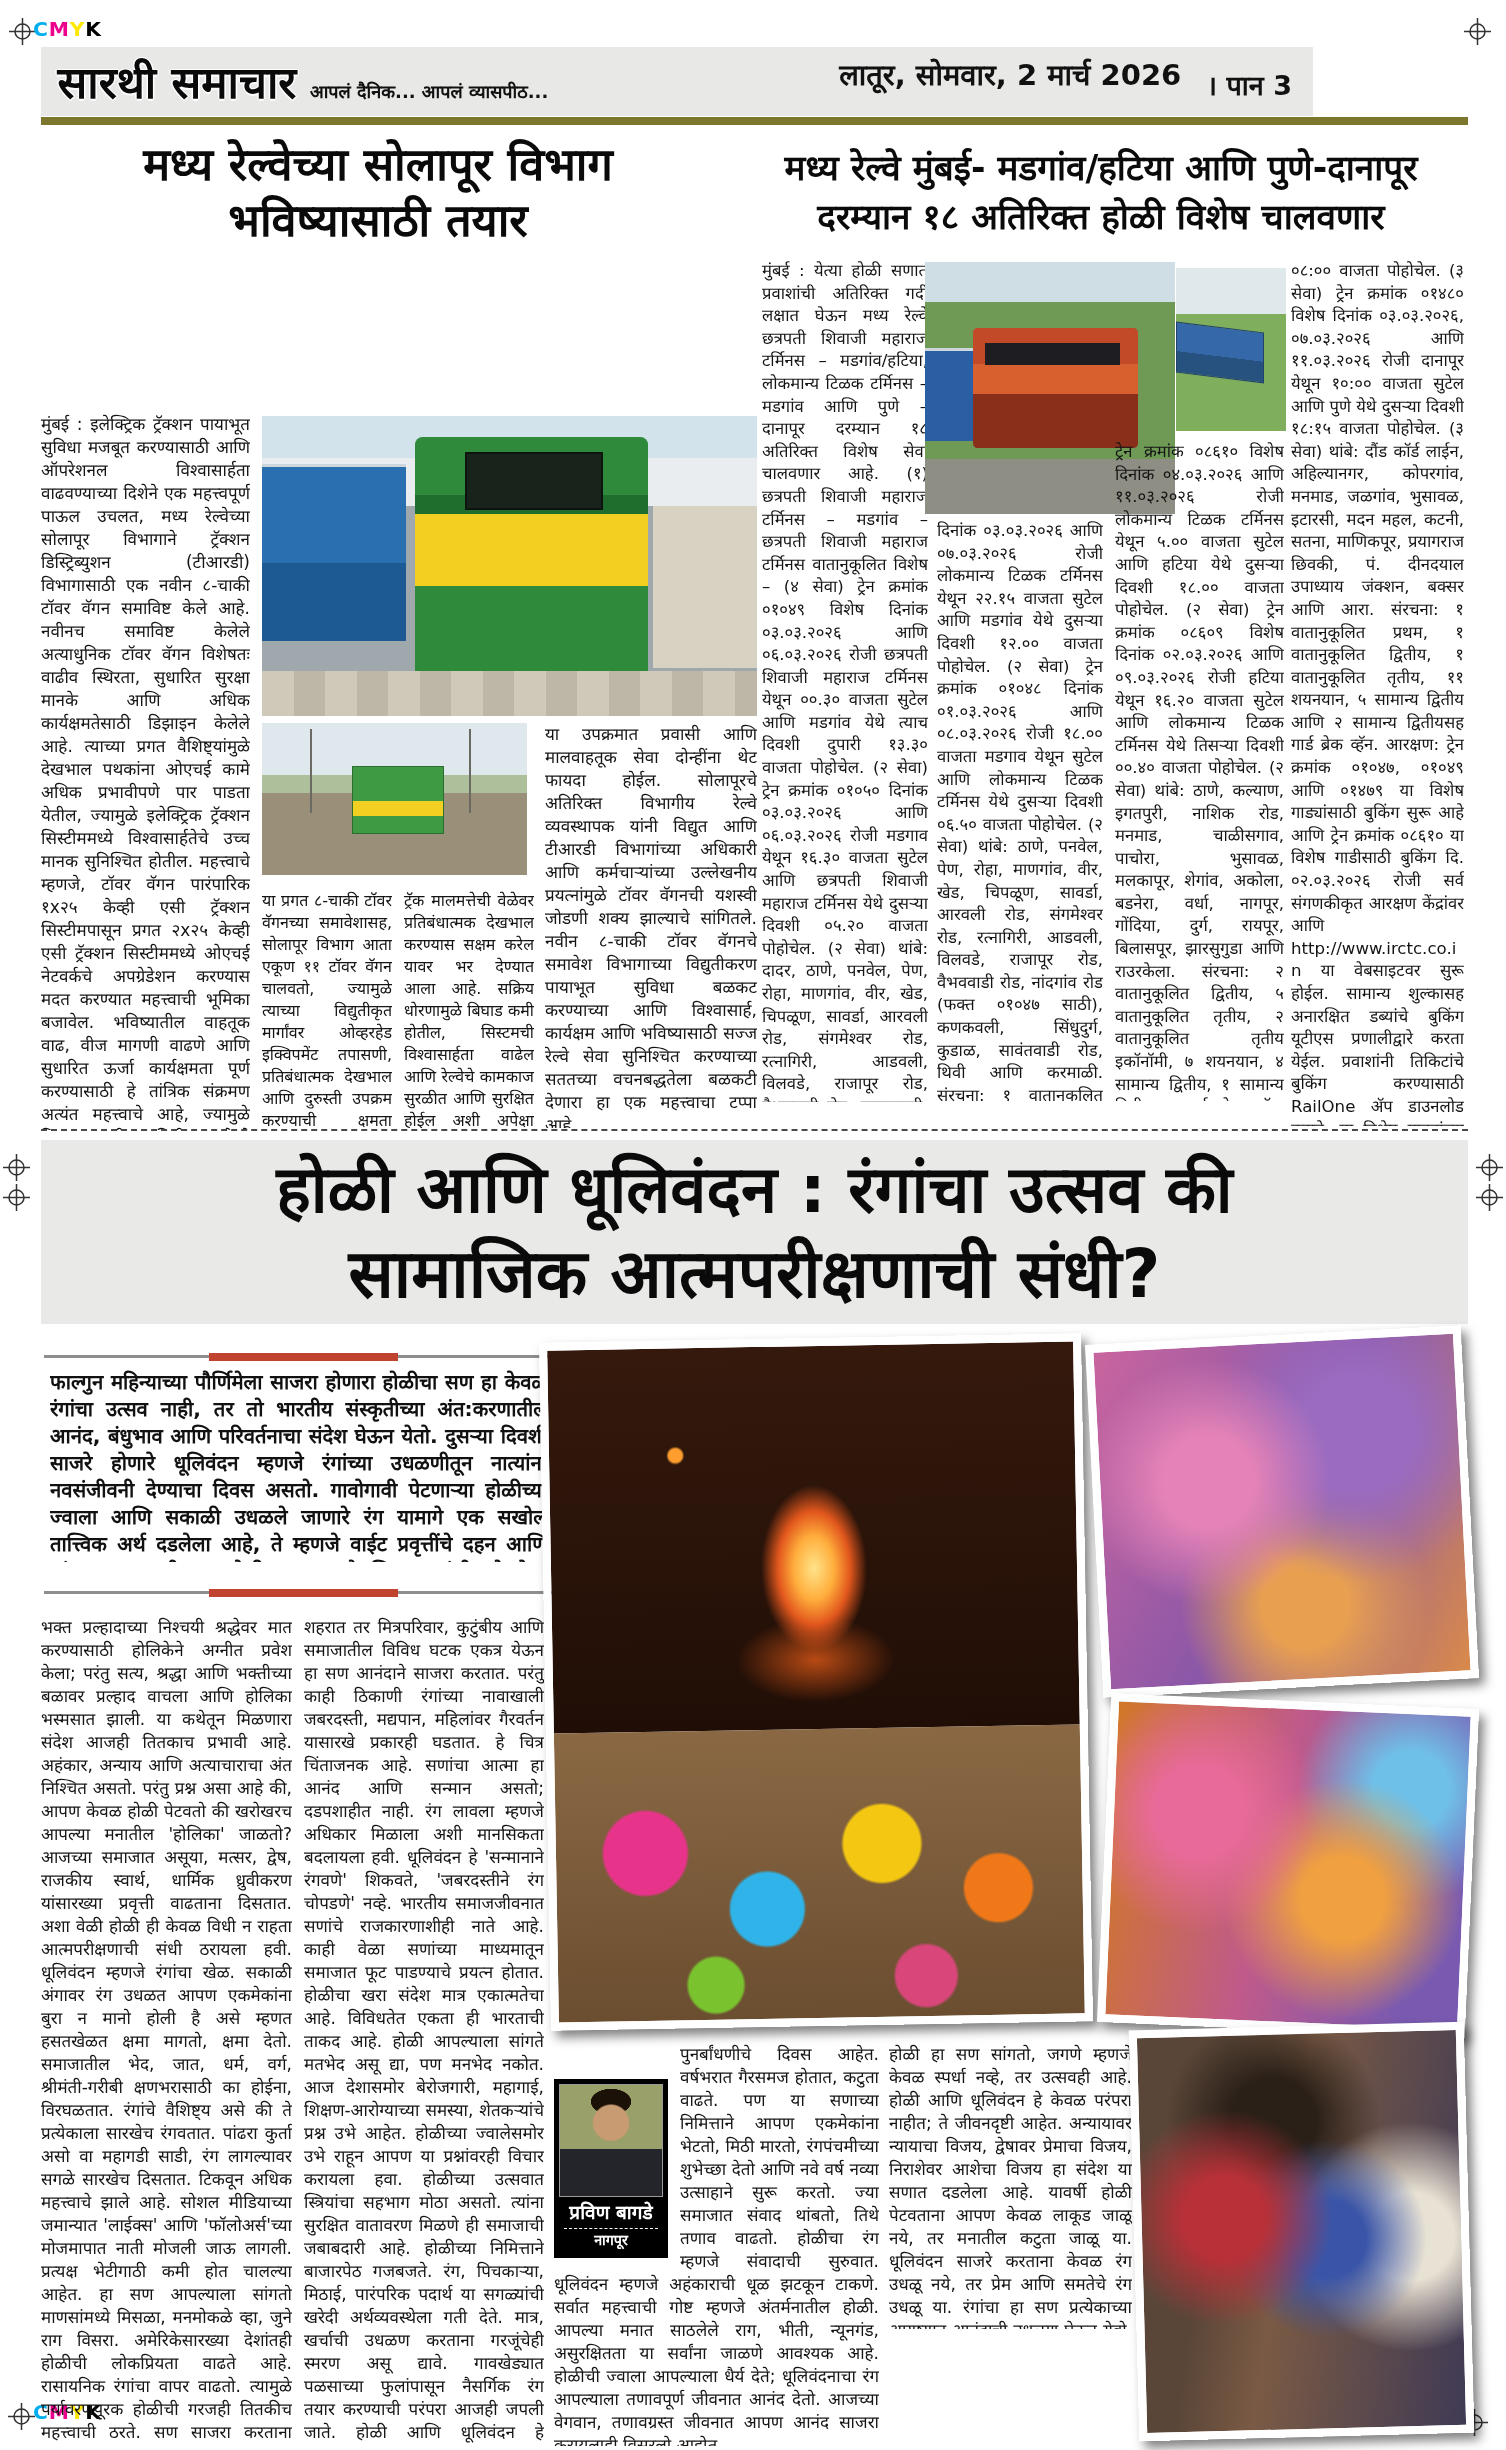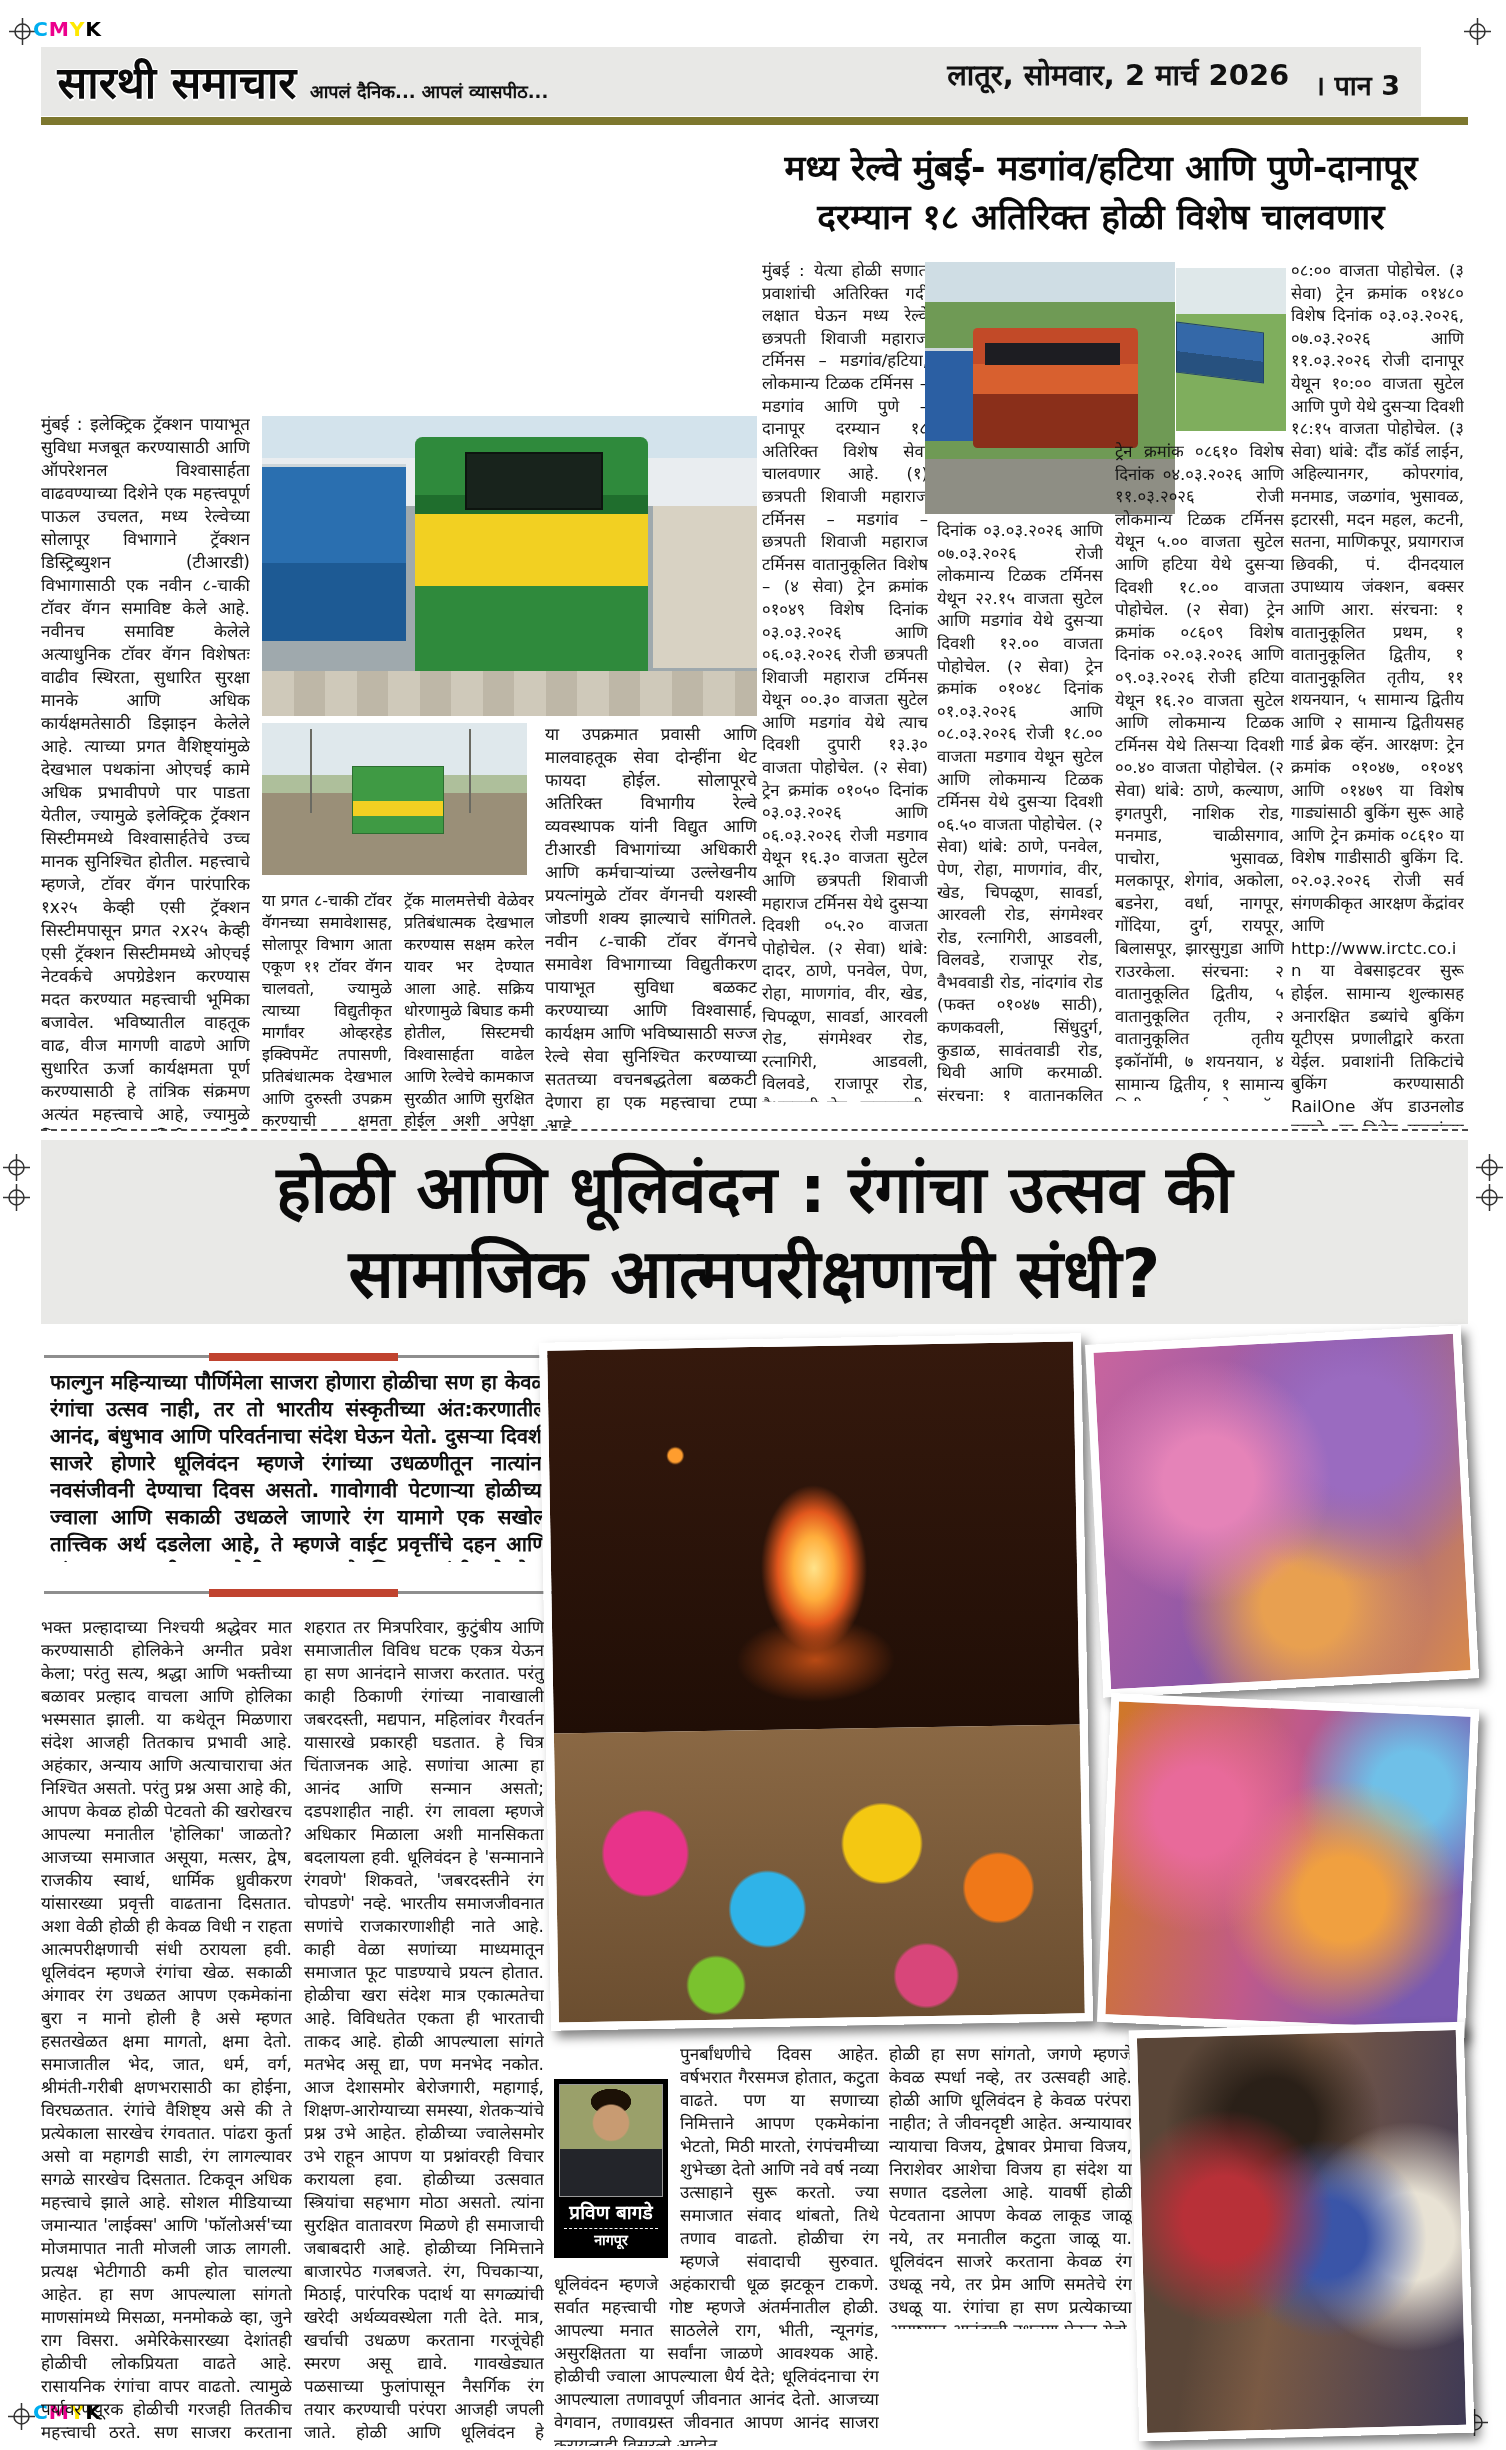--- a/index.html
+++ b/index.html
@@ -4,21 +4,21 @@
 <style>
   html,body{margin:0;padding:0;background:#fff;}
   .page{position:relative;width:1506px;height:2450px;background:#ffffff;overflow:hidden;
         font-family:"DejaVu Sans",sans-serif;color:#111;}
   
   .regmark{position:absolute;width:27px;height:27px;}
   .regmark svg{display:block;}
   .cmyk{position:absolute;font-size:20.3px;font-weight:bold;letter-spacing:0.8px;text-align:right;}
   .cmyk .c{color:#00aeef;} .cmyk .m{color:#ec008c;} .cmyk .y{color:#ffe800;} .cmyk .k{color:#000;}
   
-  .masthead-bar{position:absolute;left:41px;top:47px;width:1380px;height:69px;background:#e8e8e6;
+  .masthead-bar{position:absolute;left:41px;top:47px;width:1272px;height:69px;background:#e8e8e6;
                 display:flex;align-items:flex-end;padding:0 21px 7.5px 16.6px;box-sizing:border-box;}
   .masthead{font-size:44px;font-weight:bold;color:#0a0a0a;line-height:53px;
             text-shadow:1.5px 0 0 #fff,-1.5px 0 0 #fff,0 1.5px 0 #fff,0 -1.5px 0 #fff;}
   .tagline{font-size:18px;font-weight:bold;margin-left:13.6px;margin-bottom:6px;}
   .dateline{font-size:29px;font-weight:bold;margin-left:auto;margin-bottom:16px;}
   .pageno{font-size:27px;font-weight:bold;margin-left:25.6px;margin-bottom:6px;}
   .olive-bar{position:absolute;left:41px;top:117px;width:1427px;height:8.3px;background:#7d772e;}
   
   .headline{font-weight:bold;text-align:center;color:#0a0a0a;}
   .col{position:absolute;text-align:justify;overflow:hidden;color:#141414;word-break:break-word;}
@@ -175,20 +175,21 @@
   <div class="cmyk" style="left:33px;top:2400px;"><span class="c">C</span><span class="m">M</span><span class="y">Y</span><span class="k">K</span></div>
 
   <div class="masthead-bar">
     <span class="masthead">सारथी समाचार</span>
     <span class="tagline">आपलं दैनिक... आपलं व्यासपीठ...</span>
     <span class="dateline">लातूर, सोमवार, 2 मार्च 2026</span>
     <span class="pageno">। पान 3</span>
   </div>
   <div class="olive-bar"></div>
 
+  <div class="headline rail-headline">मध्य रेल्वेच्या सोलापूर विभाग भविष्यासाठी तयार</div>
 
   <div class="col body22" style="left:41px;top:413px;width:209px;height:717px;">मुंबई : इलेक्ट्रिक ट्रॅक्शन पायाभूत सुविधा मजबूत करण्यासाठी आणि ऑपरेशनल विश्वासार्हता वाढवण्याच्या दिशेने एक महत्त्वपूर्ण पाऊल उचलत, मध्य रेल्वेच्या सोलापूर विभागाने ट्रॅक्शन डिस्ट्रिब्युशन (टीआरडी) विभागासाठी एक नवीन ८-चाकी टॉवर वॅगन समाविष्ट केले आहे. नवीनच समाविष्ट केलेले अत्याधुनिक टॉवर वॅगन विशेषतः वाढीव स्थिरता, सुधारित सुरक्षा मानके आणि अधिक कार्यक्षमतेसाठी डिझाइन केलेले आहे. त्याच्या प्रगत वैशिष्ट्यांमुळे देखभाल पथकांना ओएचई कामे अधिक प्रभावीपणे पार पाडता येतील, ज्यामुळे इलेक्ट्रिक ट्रॅक्शन सिस्टीममध्ये विश्वासार्हतेचे उच्च मानक सुनिश्चित होतील. महत्त्वाचे म्हणजे, टॉवर वॅगन पारंपारिक १x२५ केव्ही एसी ट्रॅक्शन सिस्टीमपासून प्रगत २x२५ केव्ही एसी ट्रॅक्शन सिस्टीममध्ये ओएचई नेटवर्कचे अपग्रेडेशन करण्यास मदत करण्यात महत्त्वाची भूमिका बजावेल. भविष्यातील वाहतूक वाढ, वीज मागणी वाढणे आणि सुधारित ऊर्जा कार्यक्षमता पूर्ण करण्यासाठी हे तांत्रिक संक्रमण अत्यंत महत्त्वाचे आहे, ज्यामुळे विभाग पुढील पिढीच्या रेल्वे ऑपरेशन्ससाठी तयार होईल.</div>
 
   <div class="photo p-train1" style="left:262px;top:416px;width:495px;height:300px;">
     <div class="t1-wall"></div>
     <div class="t1-blue"></div>
     <div class="t1-loco"></div>
     <div class="t1-glass"></div>
     <div class="t1-platform"></div>
   </div>

